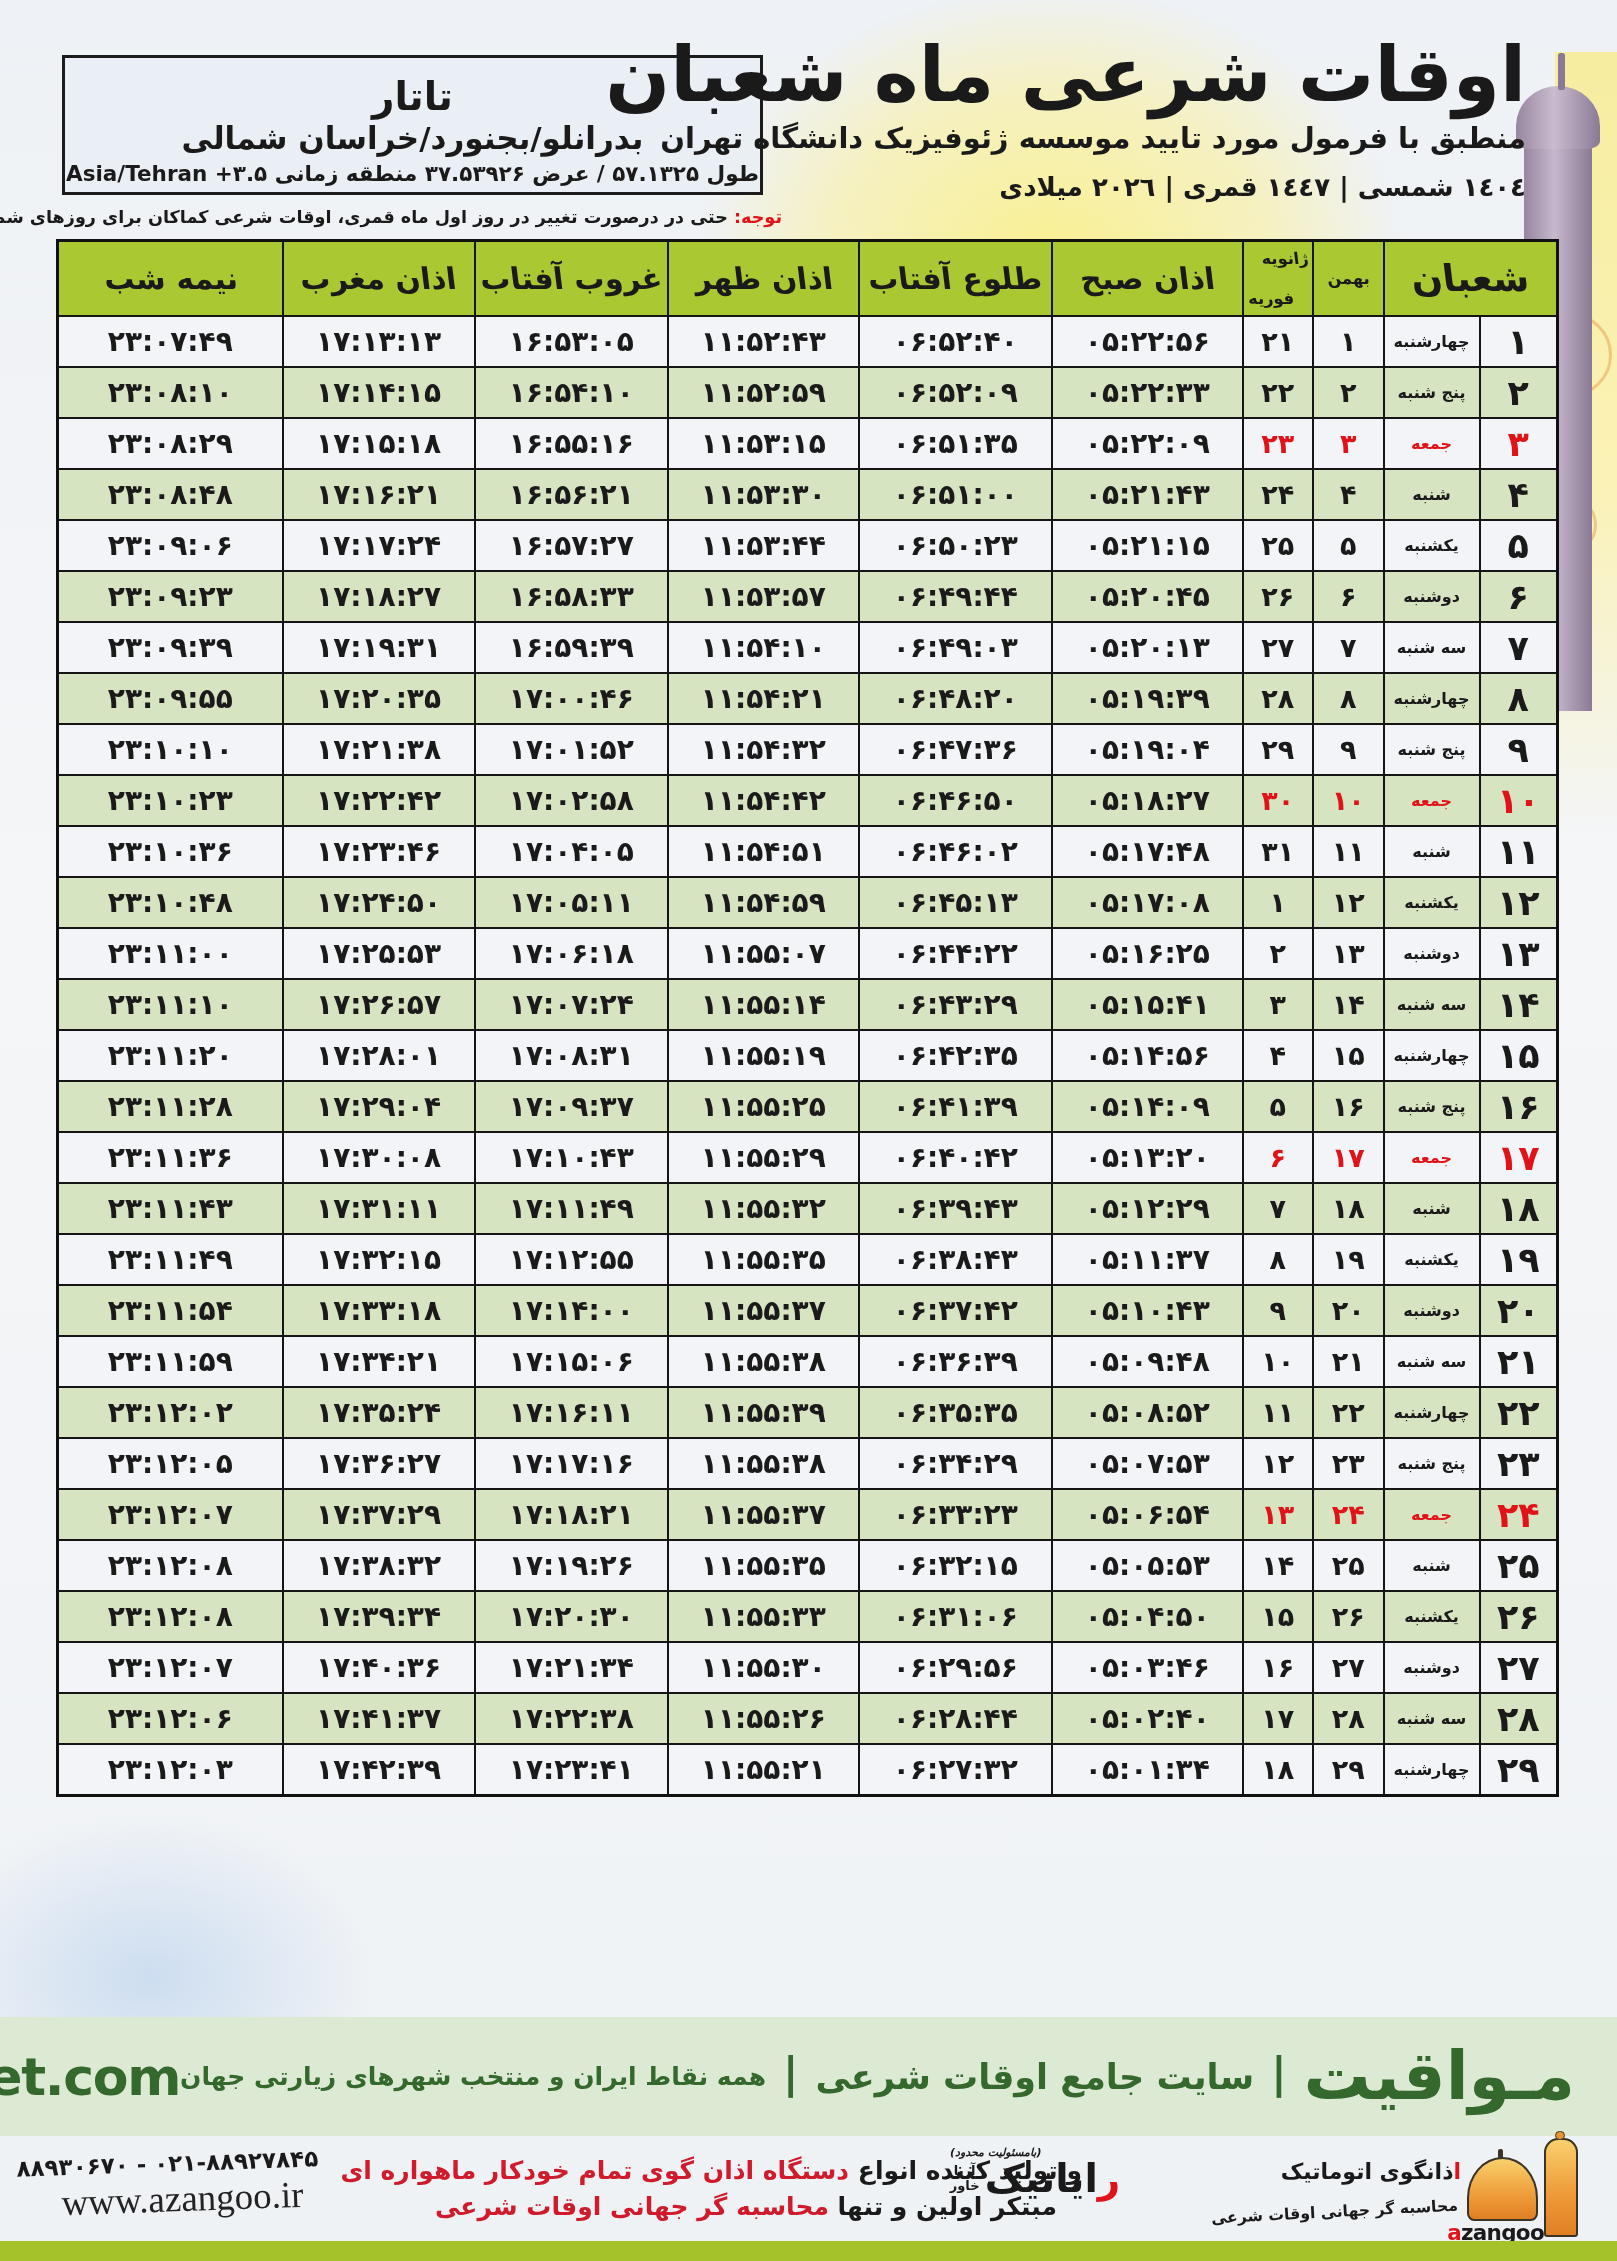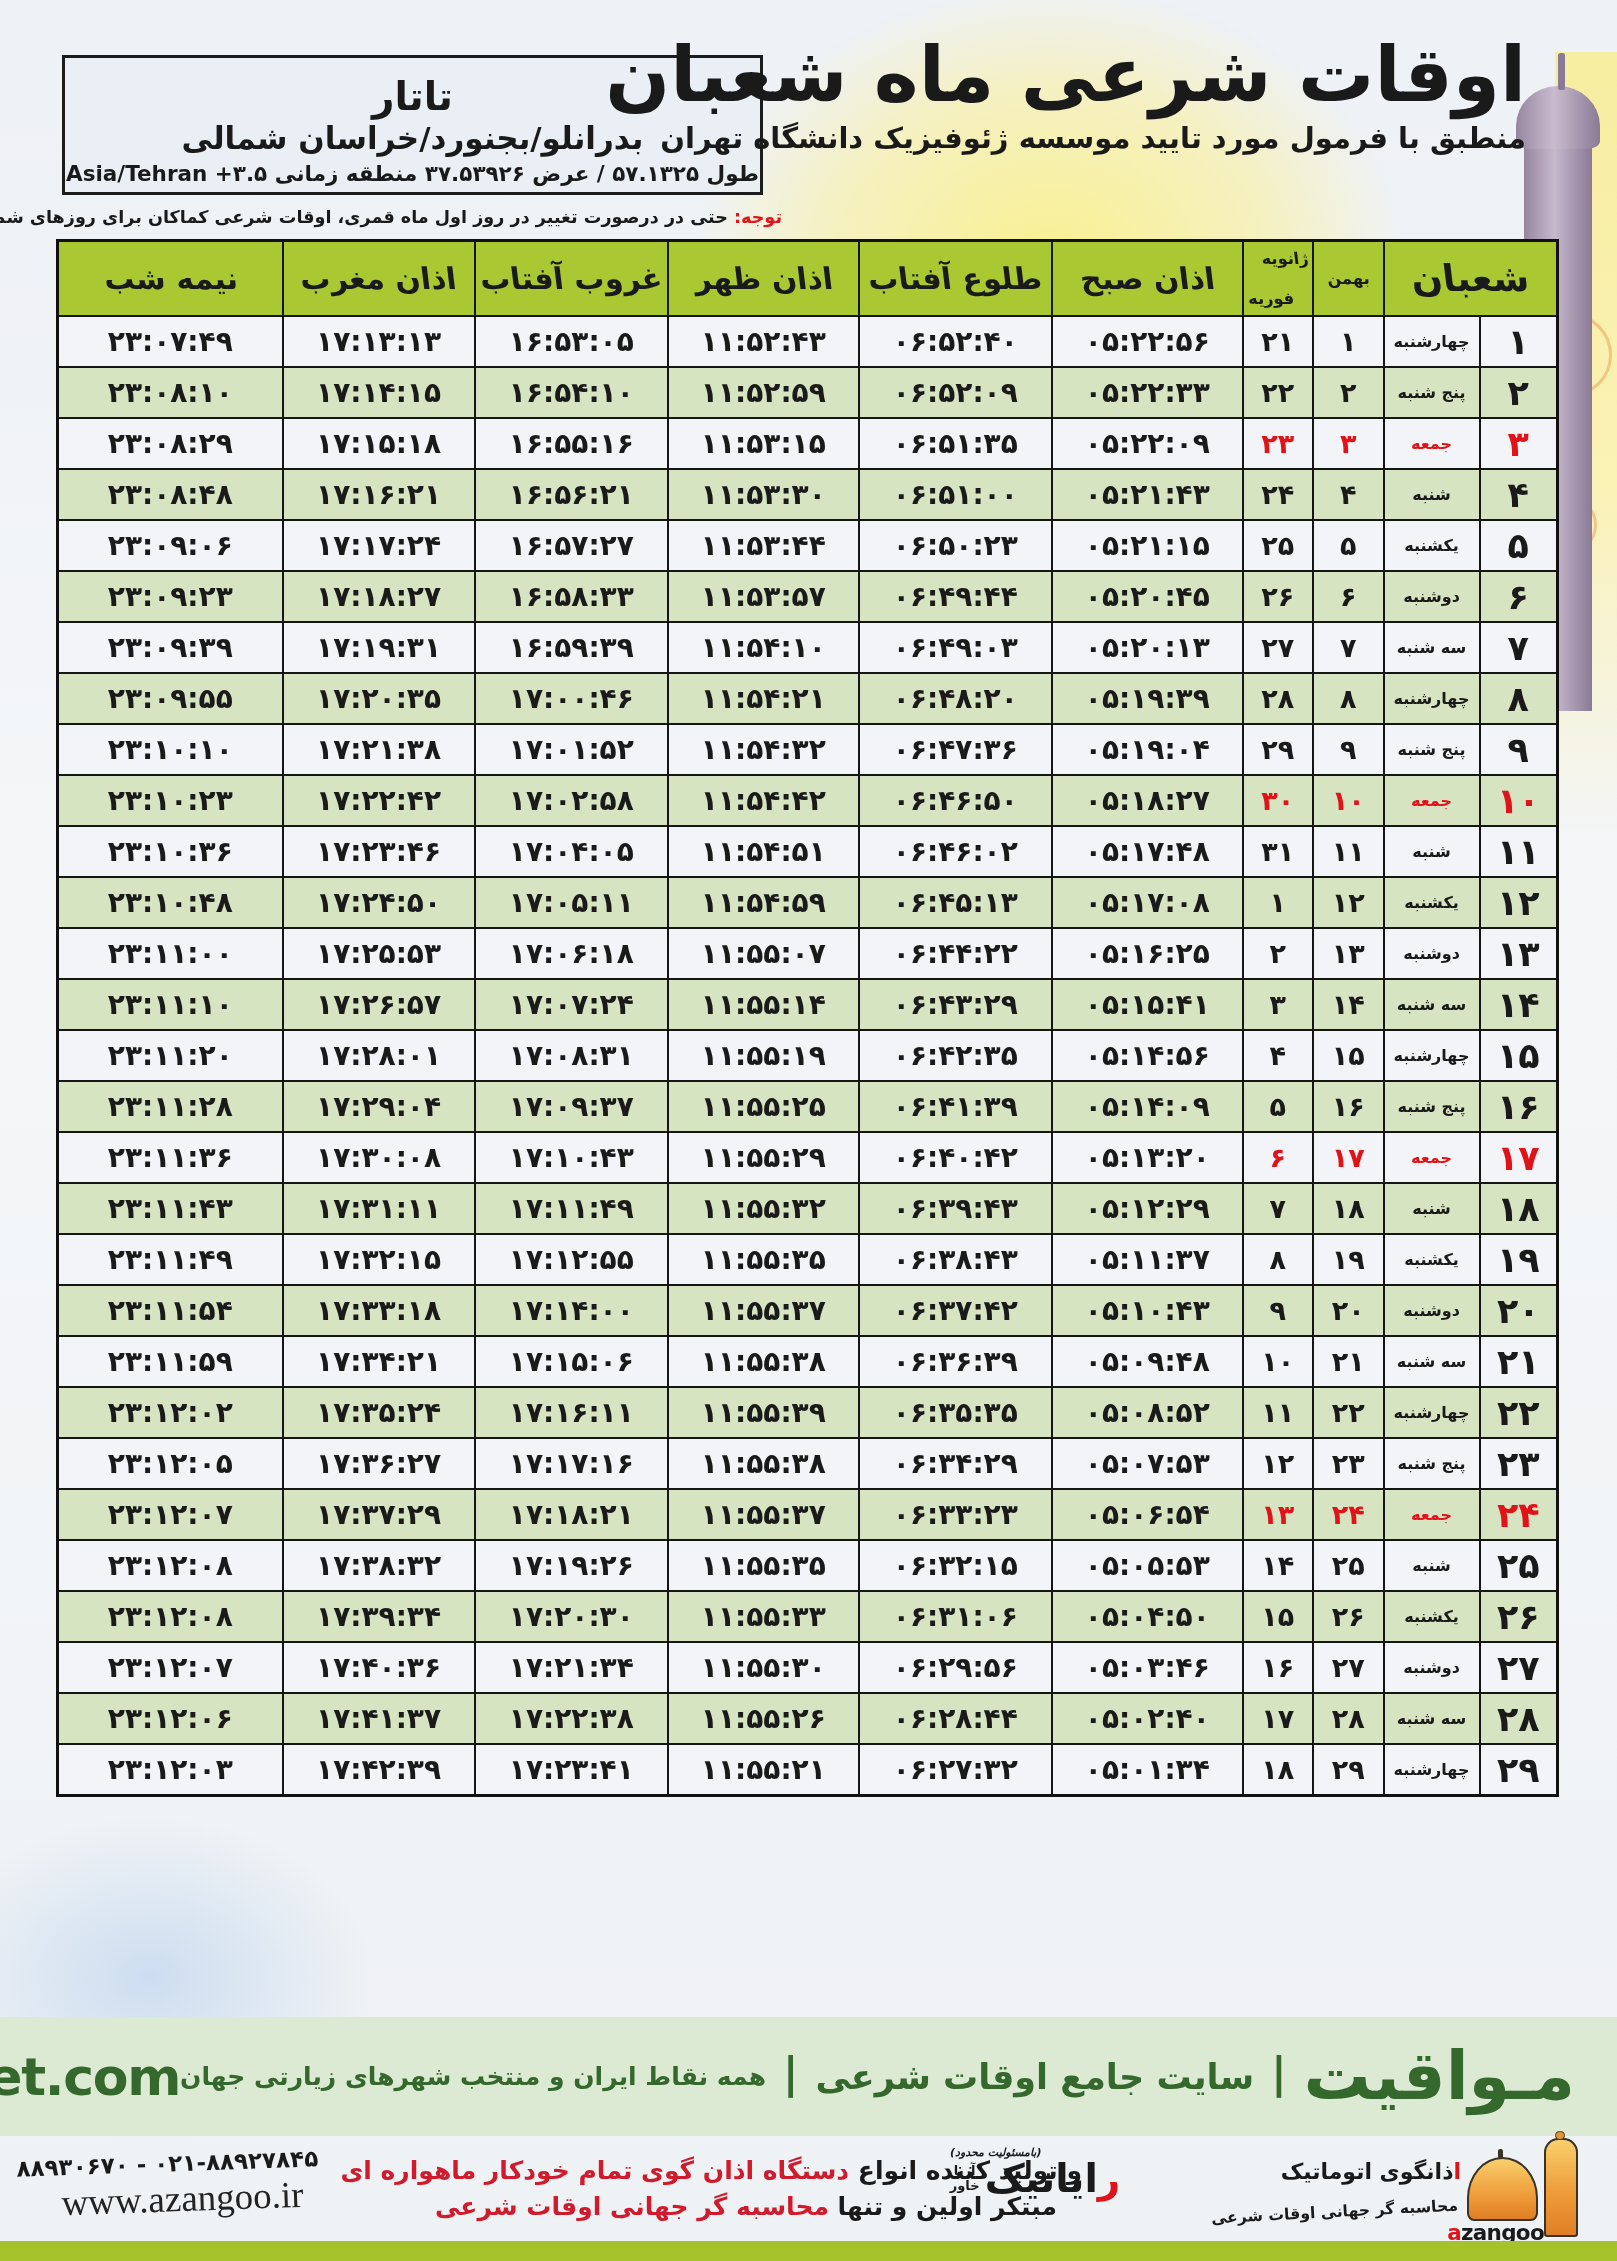--- a/index.html
+++ b/index.html
@@ -118,20 +118,21 @@
   </div>
 
   <div class="notice">
     <span class="red">توجه:</span>
     <span>حتی در درصورت تغییر در روز اول ماه قمری، اوقات شرعی کماکان برای روزهای شمسی و میلادی معتبر است.</span>
   </div>
 
   <div class="title-block">
     <div class="main-title">اوقات شرعی ماه شعبان</div>
     <div class="sub-title">منطبق با فرمول مورد تایید موسسه ژئوفیزیک دانشگاه تهران</div>
+    <div class="date-line">١٤٠٤ شمسی | ١٤٤٧ قمری | ٢٠٢٦ میلادی</div>
   </div>
 
   <table class="times-table">
     <colgroup>
       <col style="width:5.2%">
         <col style="width:6.4%">
         <col style="width:4.7%">
         <col style="width:4.7%">
       <col style="width:12.7%">
         <col style="width:12.9%">

